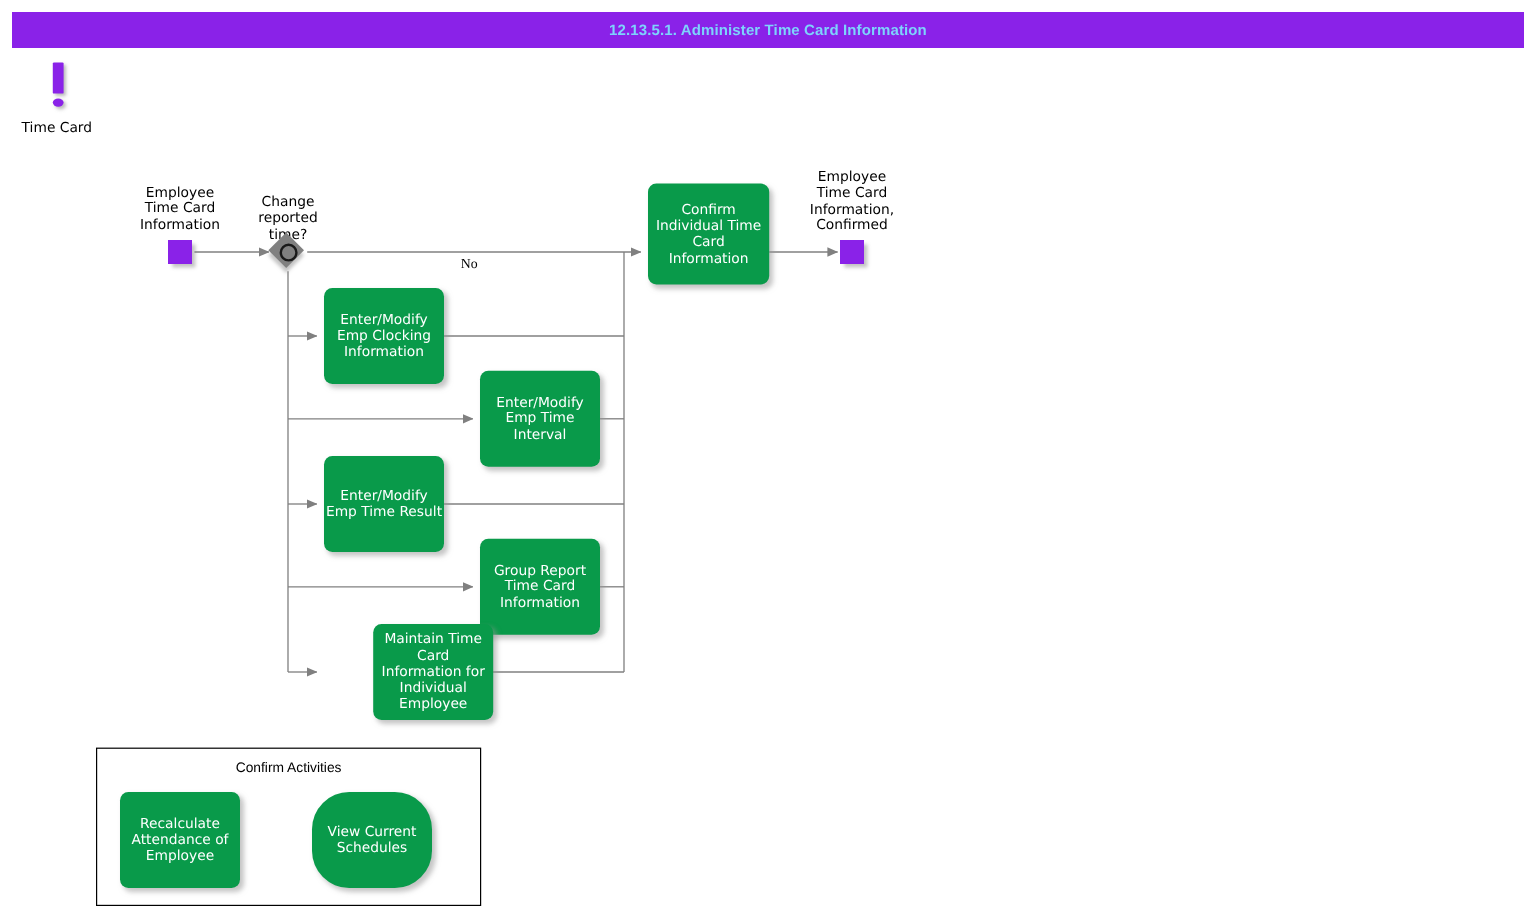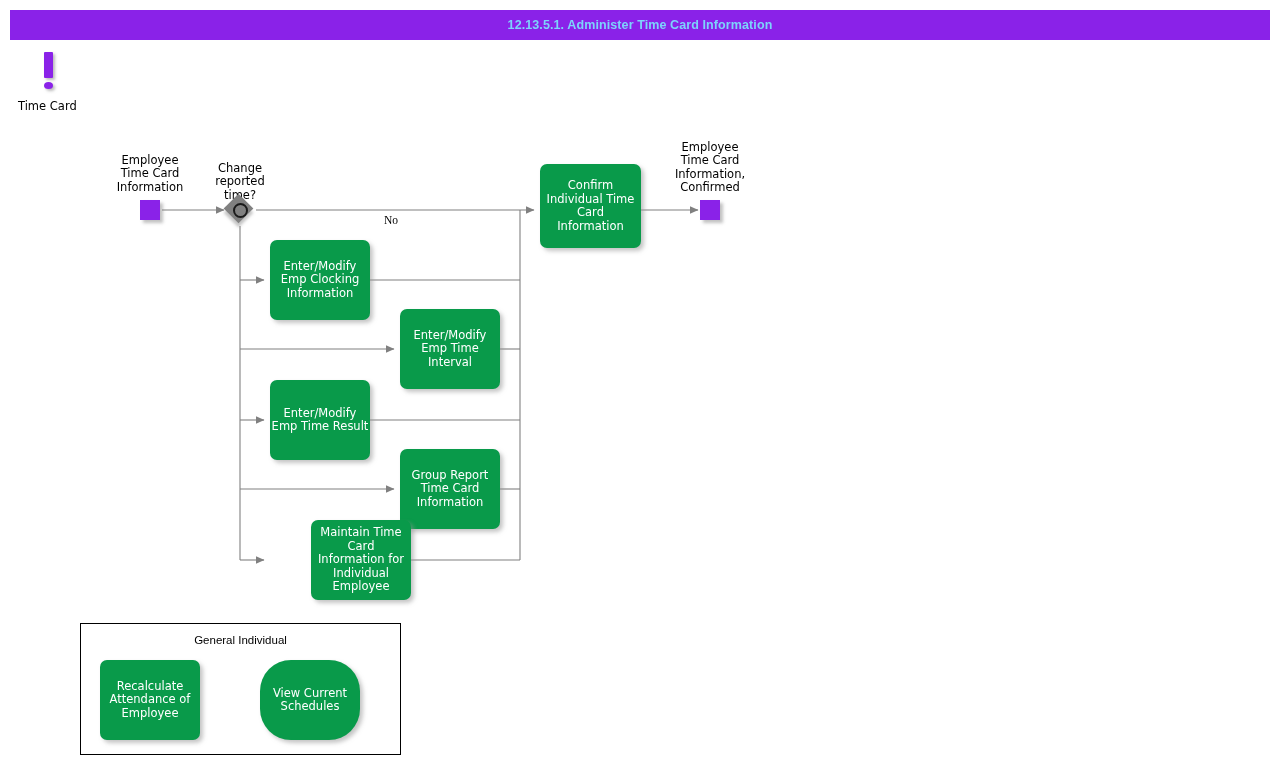--- a/index.html
+++ b/index.html
@@ -245,21 +245,21 @@
   <div class="label" style="left:180px; top:162px; width:120px;">Change
 reported
 time?</div>
   <div class="gateway" style="left:225px; top:195px;">
     <div class="diamond"></div>
     <div class="ring"></div>
   </div>
 
   <div class="edge-label" style="left:384px; top:214px;">No</div>
 
-  <div class="task" style="left:540px; top:164px; width:101px; height:84px;">
+  <div class="task" style="left:540px; top:153px; width:101px; height:84px;">
     <span>Confirm
 Individual Time
 Card
 Information</span>
   </div>
 
   <div class="label" style="left:650px; top:141px; width:120px;">Employee
 Time Card
 Information,
 Confirmed</div>
@@ -290,21 +290,21 @@
 
   <div class="task" style="left:270px; top:520px; width:100px; height:80px;margin-left:41px;">
     <span>Maintain Time
 Card
 Information for
 Individual
 Employee</span>
   </div>
 
   <div class="general-box" style="left:80px; top:623px; width:321px; height:132px;">
-    <div class="general-title" style="left:0; top:10px;">General Individual</div>
+    <div class="general-title" style="left:0; top:10px;">Confirm Activities</div>
   </div>
 
   <div class="task" style="left:100px; top:660px; width:100px; height:80px;">
     <span>Recalculate
 Attendance of
 Employee</span>
   </div>
 
   <div class="task" style="left:260px; top:660px; width:100px; height:80px;border-radius:31px;">
     <span>View Current

